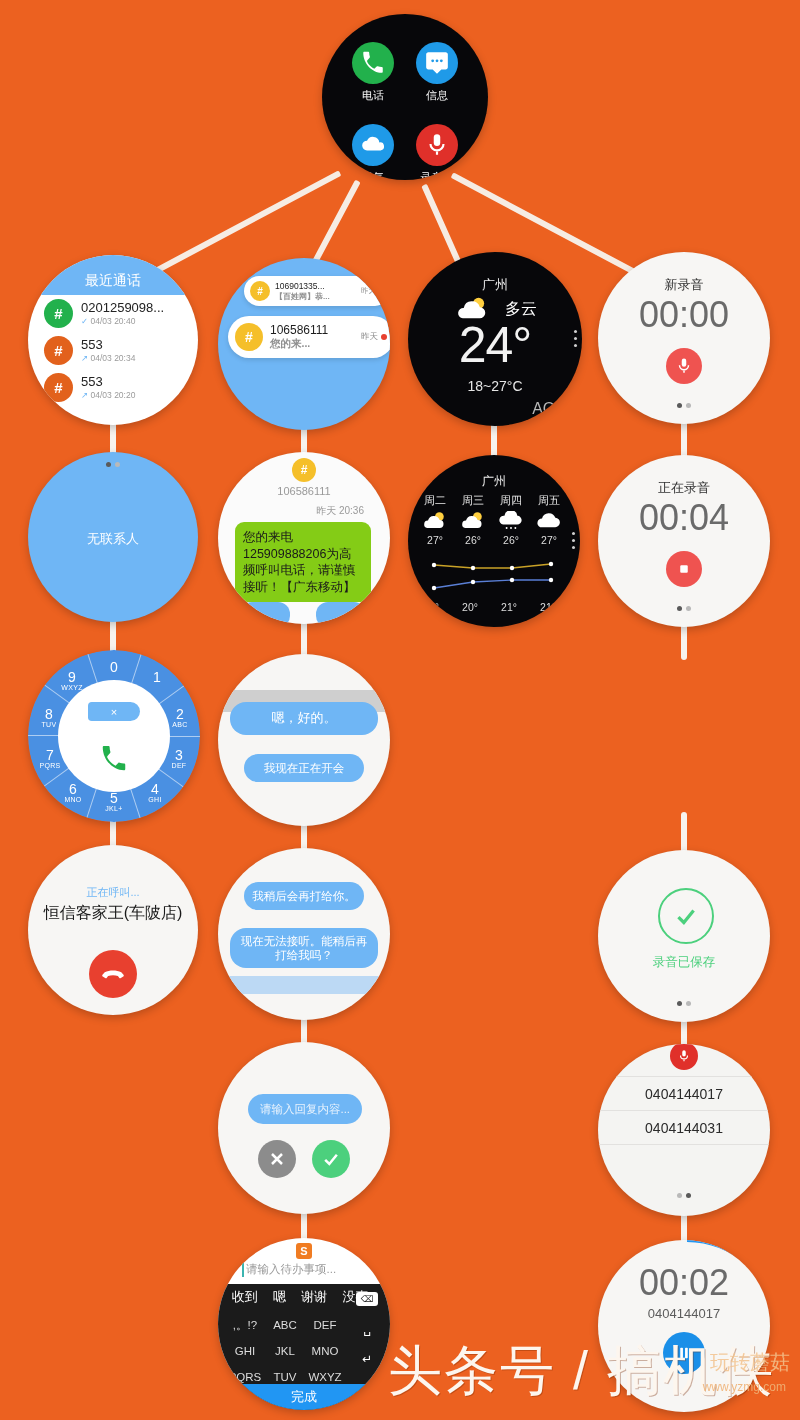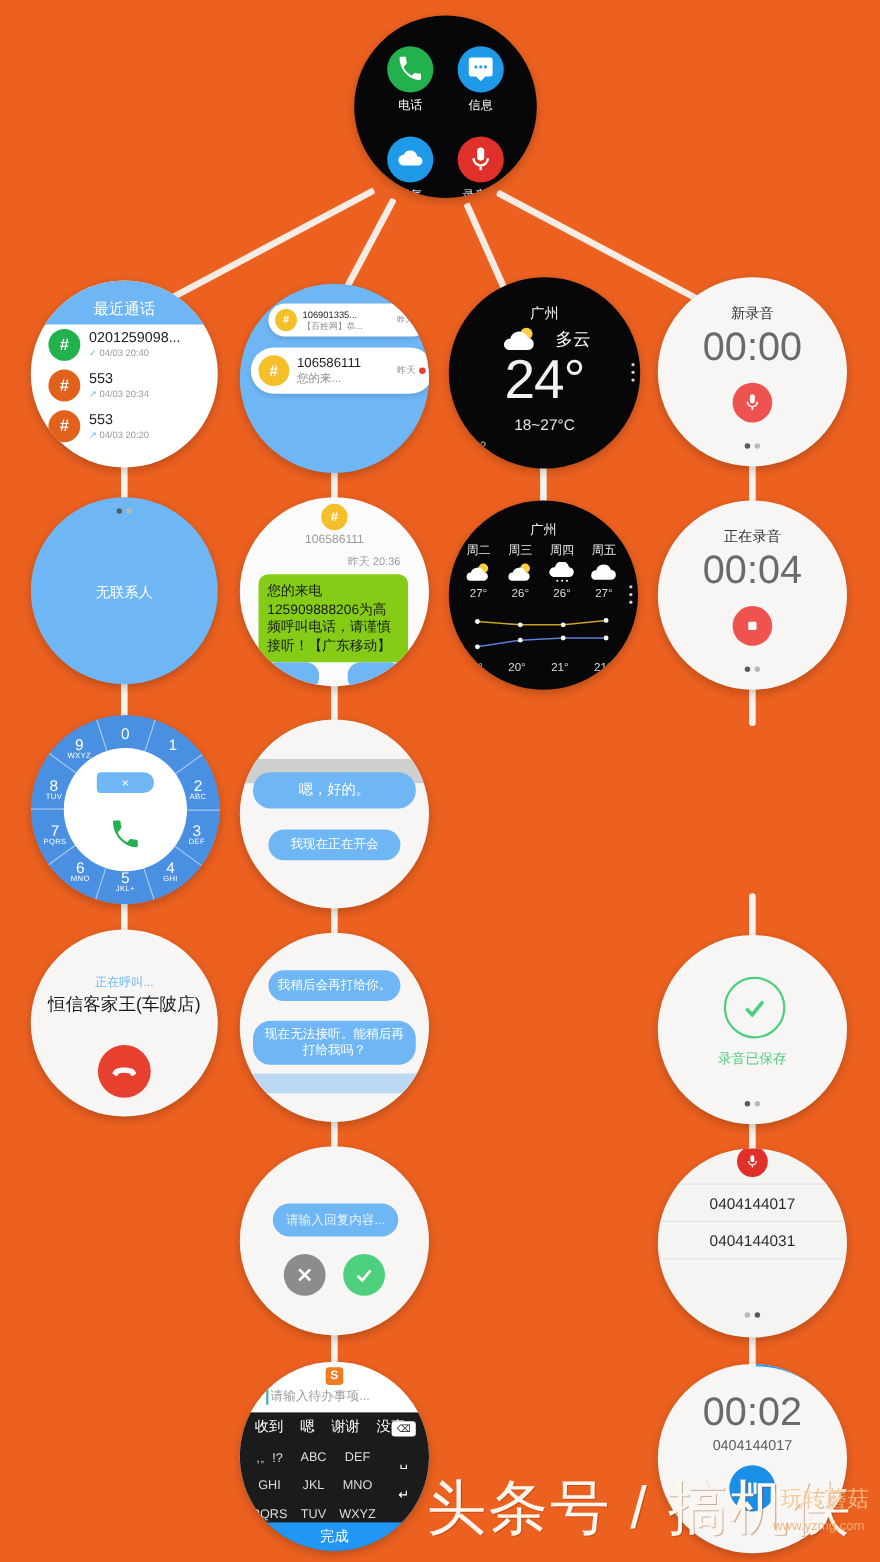--- a/index.html
+++ b/index.html
@@ -64,21 +64,21 @@
   #calling .st{position:absolute;left:0;right:0;top:40px;text-align:center;color:#6fb6f5;font-size:11px;}
   #calling .nm{position:absolute;left:0;right:0;top:58px;text-align:center;color:#1a1a1a;font-size:16px;}
   .hang{position:absolute;left:50%;margin-left:-24px;top:105px;width:48px;height:48px;border-radius:50%;background:#e8402f;display:flex;align-items:center;justify-content:center;}
   .hang svg{width:28px;height:28px;}
 
   
   #msglist{left:218px;top:258px;width:172px;height:172px;}
   .mcard{position:absolute;background:#fff;border-radius:26px;display:flex;align-items:center;box-shadow:0 2px 5px rgba(0,0,0,.13);}
   .mav{border-radius:50%;background:#f5bf2a;color:#fff;display:flex;align-items:center;justify-content:center;font-weight:bold;flex:0 0 auto;}
   .mnum{color:#1d1d1d;}
-  .mprev{color:#8f8f8f;}
+  .mprev{color:#8f8f8f;font-weight:bold;}
   .mday{color:#8f8f8f;}
   .mdot{border-radius:50%;background:#e8402f;}
 
   
   #smsdetail{left:218px;top:452px;width:172px;height:172px;background:#fbfbfb;}
   .sd-av{position:absolute;left:50%;margin-left:-12px;top:6px;width:24px;height:24px;border-radius:50%;background:#f5bf2a;color:#fff;display:flex;align-items:center;justify-content:center;font-size:12px;font-weight:bold;}
   .sd-num{position:absolute;left:0;right:0;top:33px;text-align:center;color:#9a9a9a;font-size:11px;}
   .sd-time{position:absolute;right:26px;top:52px;color:#9a9a9a;font-size:10px;}
   .sd-bub{position:absolute;left:17px;top:70px;width:136px;background:#84cc16;border-radius:9px;padding:7px 8px;box-sizing:border-box;color:#1a1a1a;font-size:12.5px;line-height:1.32;}
   .sd-b1,.sd-b2{position:absolute;bottom:-4px;width:50px;height:26px;background:#6fb6f5;border-radius:12px;}
@@ -114,21 +114,21 @@
   .kbside .bk{width:22px;height:14px;background:#fff;border-radius:3px;color:#1b1b1b;font-size:9px;display:flex;align-items:center;justify-content:center;}
   .kb-done{position:absolute;left:0;right:0;bottom:0;height:26px;background:#2196f3;color:#fff;display:flex;align-items:center;justify-content:center;font-size:13px;}
 
   
   #weathernow{left:408px;top:252px;width:174px;height:174px;}
   #weathernow .city{position:absolute;left:0;right:0;top:24px;text-align:center;color:#eee;font-size:13px;}
   .wrow{position:absolute;left:0;right:0;top:44px;display:flex;align-items:center;justify-content:center;gap:12px;}
   .wrow .cond{color:#fff;font-size:16px;}
   .bigtemp{position:absolute;left:0;right:0;top:64px;text-align:center;color:#f2f2f2;font-size:50px;font-weight:300;letter-spacing:-1px;}
   .wrange{position:absolute;left:0;right:0;top:126px;text-align:center;color:#e6e6e6;font-size:14px;}
-  .waqi{position:absolute;left:0;right:0;top:148px;text-align:left;color:#b7b7b7;font-size:11px;}
+  .waqi{position:absolute;left:0;right:0;top:148px;text-align:right;color:#b7b7b7;font-size:16px;}
   .sidedots{position:absolute;right:5px;top:50%;margin-top:-9px;display:flex;flex-direction:column;gap:4px;}
   .sidedots i{width:3px;height:3px;border-radius:50%;background:#cfcfcf;display:block;}
 
   
   #forecast{left:408px;top:455px;width:172px;height:172px;}
   #forecast .city{position:absolute;left:0;right:0;top:18px;text-align:center;color:#eee;font-size:12px;}
   .fcols{position:absolute;left:10px;right:14px;top:38px;display:flex;justify-content:space-between;}
   .fcol{width:34px;text-align:center;}
   .fday{color:#eaeaea;font-size:11px;}
   .ficon{height:22px;display:flex;align-items:center;justify-content:center;margin-top:2px;}

